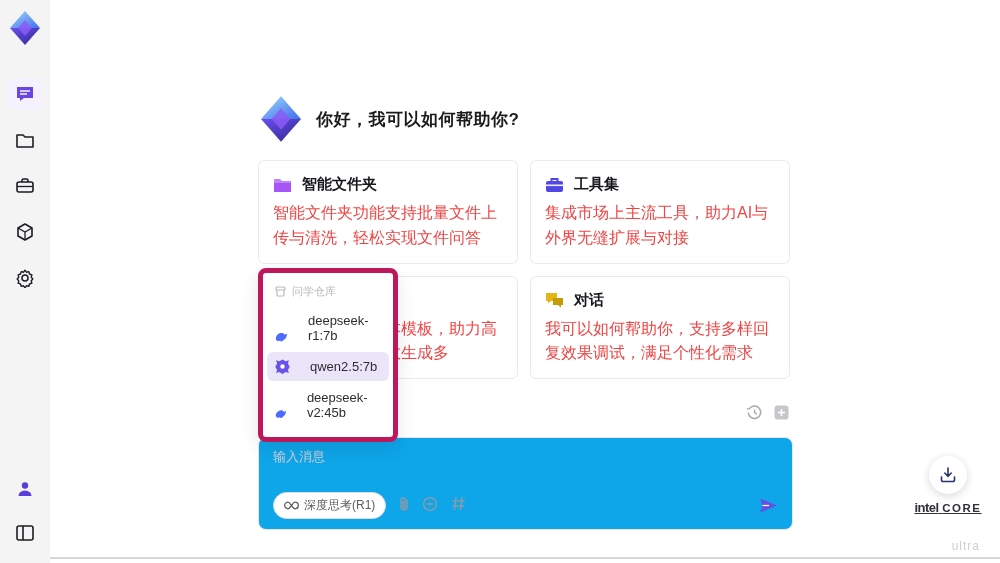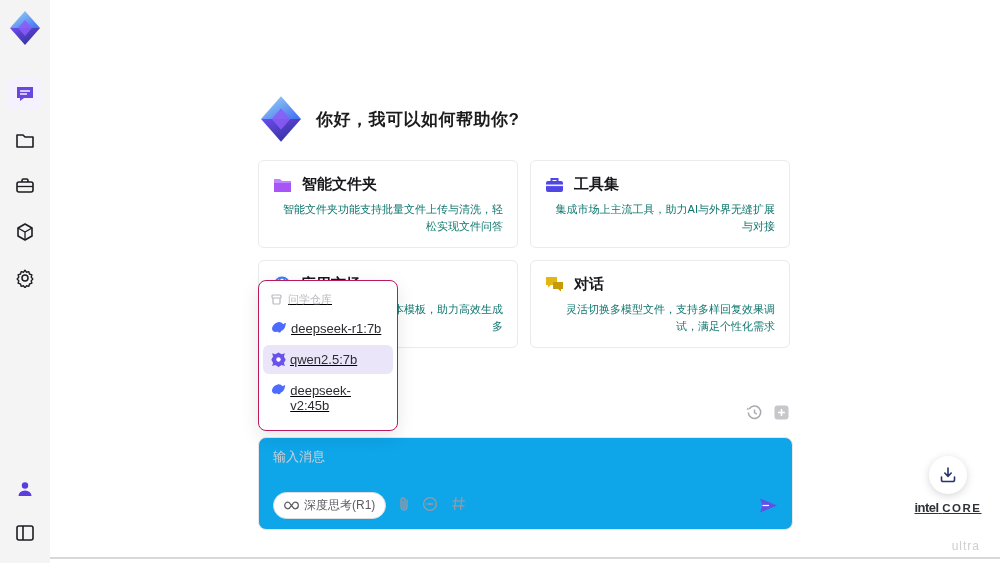--- a/index.html
+++ b/index.html
@@ -31,30 +31,30 @@
   .greeting { position:absolute; left:0; top:95px; display:flex; align-items:center; gap:12px; }
   .logo-big { width:46px; height:48px; }
   .greeting-title { font-size:17px; font-weight:bold; color:#1b1b1b; letter-spacing:.5px; }
 
   .cards { position:absolute; left:0; top:160px; width:535px;
     display:grid; grid-template-columns:260px 260px; grid-column-gap:15px; grid-row-gap:12px;gap:12px; }
   .card { background:#fff; border:1px solid #ebebeb; border-radius:6px;
     padding:14px 14px 12px 14px; min-height:78px; cursor:pointer; }
   .card-head { display:flex; align-items:center; gap:10px; margin-bottom:7px; }
   .card-title { font-size:15px; font-weight:bold; color:#17171c; }
-  .card-desc { font-size:11px; color:#0f766e; line-height:1.55;text-align:right; }
+  .card-desc { font-size:16px; color:#ef4444; line-height:1.55; }
   .card:nth-child(3) .card-desc { padding-left:112px; }
 
   
-  .dropdown { position:absolute; left:0; top:280px; width:140px; z-index:30;
-    background:#fff; border:1px solid #be185d; border-radius:8px;
-    box-shadow:0 6px 18px rgba(0,0,0,.10); padding:6px 4px 8px 4px;text-decoration:underline; }
+  .dropdown { position:absolute; left:0; top:268px; width:140px; z-index:30;
+    background:#fff; border:5px solid #be185d; border-radius:8px;
+    box-shadow:0 6px 18px rgba(0,0,0,.10); padding:6px 4px 8px 4px; }
   .dd-header { display:flex; align-items:center; gap:6px; padding:5px 8px 7px 8px;
     font-size:11px; color:#b9b9c0; }
-  .dd-item { display:flex; align-items:flex-start; gap:4px; padding:7px 8px;
+  .dd-item { display:flex; align-items:flex-end; gap:20px; padding:7px 8px;
     font-size:13px; color:#2d2d33; border-radius:6px; cursor:pointer; margin-bottom:2px; }
   .dd-item.selected { background:#ebe5fa; }
 
   
   .model-btn { position:absolute; left:0; top:400px; height:27px;
     display:flex; align-items:center; gap:7px; padding:0 11px;
     background:#f1f1f2; border-radius:6px; font-size:13px; color:#3c3c42; cursor:pointer; }
   .row-icons { position:absolute; right:3px; top:404px; display:flex; gap:10px; }
   .row-icons .ic { cursor:pointer; }
 
@@ -203,21 +203,21 @@
         </div>
 
         <div class="card">
           <div class="card-head">
             <svg width="19" height="17" viewBox="0 0 19 17">
               <path d="M1 1 h11 v8 h-6 l-3 2.5 v-2.5 h-2 z" fill="#e2b714"></path>
               <path d="M8 6 h10 v7 h-2 v2.5 l-3-2.5 h-5 z" fill="#c79a0a"></path>
             </svg>
             <span class="card-title">对话</span>
           </div>
-          <div class="card-desc">灵活切换多模型文件，支持多样回复效果调试，满足个性化需求</div>
+          <div class="card-desc">我可以如何帮助你，支持多样回复效果调试，满足个性化需求</div>
         </div>
       </div>
 
       <div class="dropdown">
         <div class="dd-header">
           <svg width="11" height="11" viewBox="0 0 11 11">
             <rect x="1" y="1" width="9" height="3" rx="1" fill="none" stroke="#b9b9c0" stroke-width="1.2"></rect>
             <path d="M2 4 v5 a1 1 0 0 0 1 1 h5 a1 1 0 0 0 1-1 V4" fill="none" stroke="#b9b9c0" stroke-width="1.2"></path>
           </svg>
           <span>问学仓库</span>

